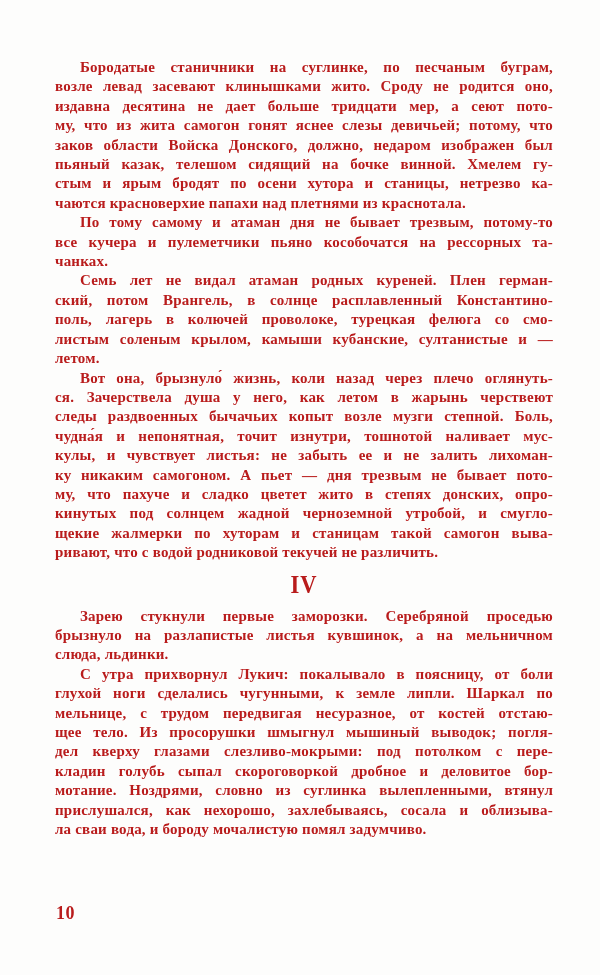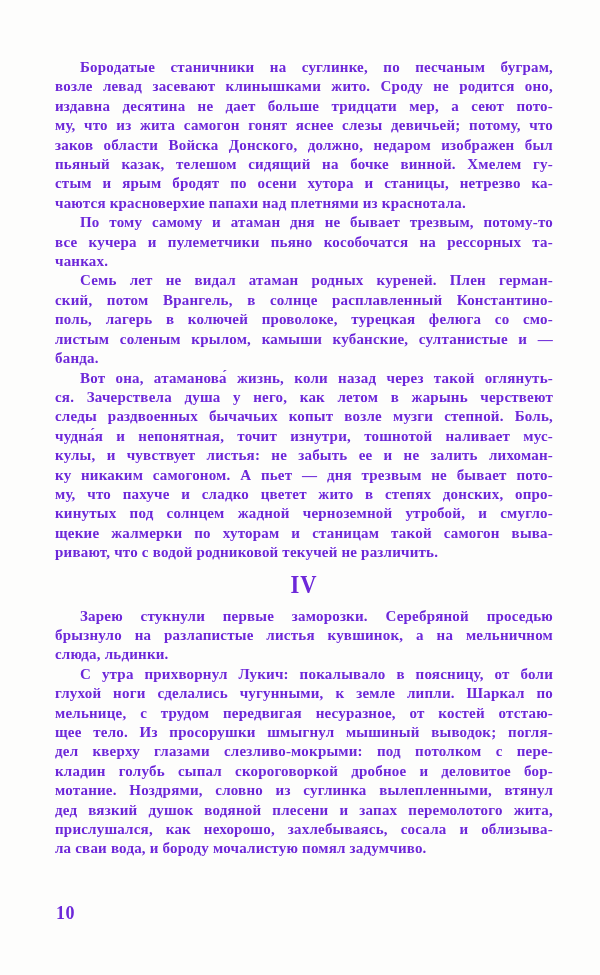--- a/index.html
+++ b/index.html
@@ -6,21 +6,21 @@
     margin: 0;
     padding: 0;
     background: #ffffff;
   }
   .book-page {
     position: relative;
     width: 600px;
     height: 975px;
     margin: 0 auto;
     background: #fdfdfc;
-    color: #6d28d9;
+    color: #b91c1c;
     font-family: "Liberation Serif", "DejaVu Serif", serif;
     font-weight: 700;
     font-size: 15px;
     overflow: hidden;
   }
   .text-column {
     padding: 58px 47px 0 55px;
   }
   .para {
     margin: 0;
@@ -74,24 +74,24 @@
       <div class="para">
         <div class="line first">По тому самому и атаман дня не бывает трезвым, потому-то</div>
         <div class="line">все кучера и пулеметчики пьяно кособочатся на рессорных та-</div>
         <div class="line last">чанках.</div>
       </div>
       <div class="para">
         <div class="line first">Семь лет не видал атаман родных куреней. Плен герман-</div>
         <div class="line">ский, потом Врангель, в солнце расплавленный Константино-</div>
         <div class="line">поль, лагерь в колючей проволоке, турецкая фелюга со смо-</div>
         <div class="line">листым соленым крылом, камыши кубанские, султанистые и —</div>
-        <div class="line last">банда.</div>
+        <div class="line last">летом.</div>
       </div>
       <div class="para">
-        <div class="line first">Вот она, атаманова́ жизнь, коли назад через такой оглянуть-</div>
+        <div class="line first">Вот она, брызнуло́ жизнь, коли назад через плечо оглянуть-</div>
         <div class="line">ся. Зачерствела душа у него, как летом в жарынь черствеют</div>
         <div class="line">следы раздвоенных бычачьих копыт возле музги степной. Боль,</div>
         <div class="line">чудна́я и непонятная, точит изнутри, тошнотой наливает мус-</div>
         <div class="line">кулы, и чувствует листья: не забыть ее и не залить лихоман-</div>
         <div class="line">ку никаким самогоном. А пьет — дня трезвым не бывает пото-</div>
         <div class="line">му, что пахуче и сладко цветет жито в степях донских, опро-</div>
         <div class="line">кинутых под солнцем жадной черноземной утробой, и смугло-</div>
         <div class="line">щекие жалмерки по хуторам и станицам такой самогон выва-</div>
         <div class="line last">ривают, что с водой родниковой текучей не различить.</div>
       </div>
@@ -102,19 +102,18 @@
         <div class="line last">слюда, льдинки.</div>
       </div>
       <div class="para">
         <div class="line first">С утра прихворнул Лукич: покалывало в поясницу, от боли</div>
         <div class="line">глухой ноги сделались чугунными, к земле липли. Шаркал по</div>
         <div class="line">мельнице, с трудом передвигая несуразное, от костей отстаю-</div>
         <div class="line">щее тело. Из просорушки шмыгнул мышиный выводок; погля-</div>
         <div class="line">дел кверху глазами слезливо-мокрыми: под потолком с пере-</div>
         <div class="line">кладин голубь сыпал скороговоркой дробное и деловитое бор-</div>
         <div class="line">мотание. Ноздрями, словно из суглинка вылепленными, втянул</div>
-        <div class="line">дед вязкий душок водяной плесени и запах перемолотого жита,</div>
         <div class="line">прислушался, как нехорошо, захлебываясь, сосала и облизыва-</div>
         <div class="line last">ла сваи вода, и бороду мочалистую помял задумчиво.</div>
       </div>
     </div>
   <div class="page-number">10</div>
 </div>
 
 </body></html>

